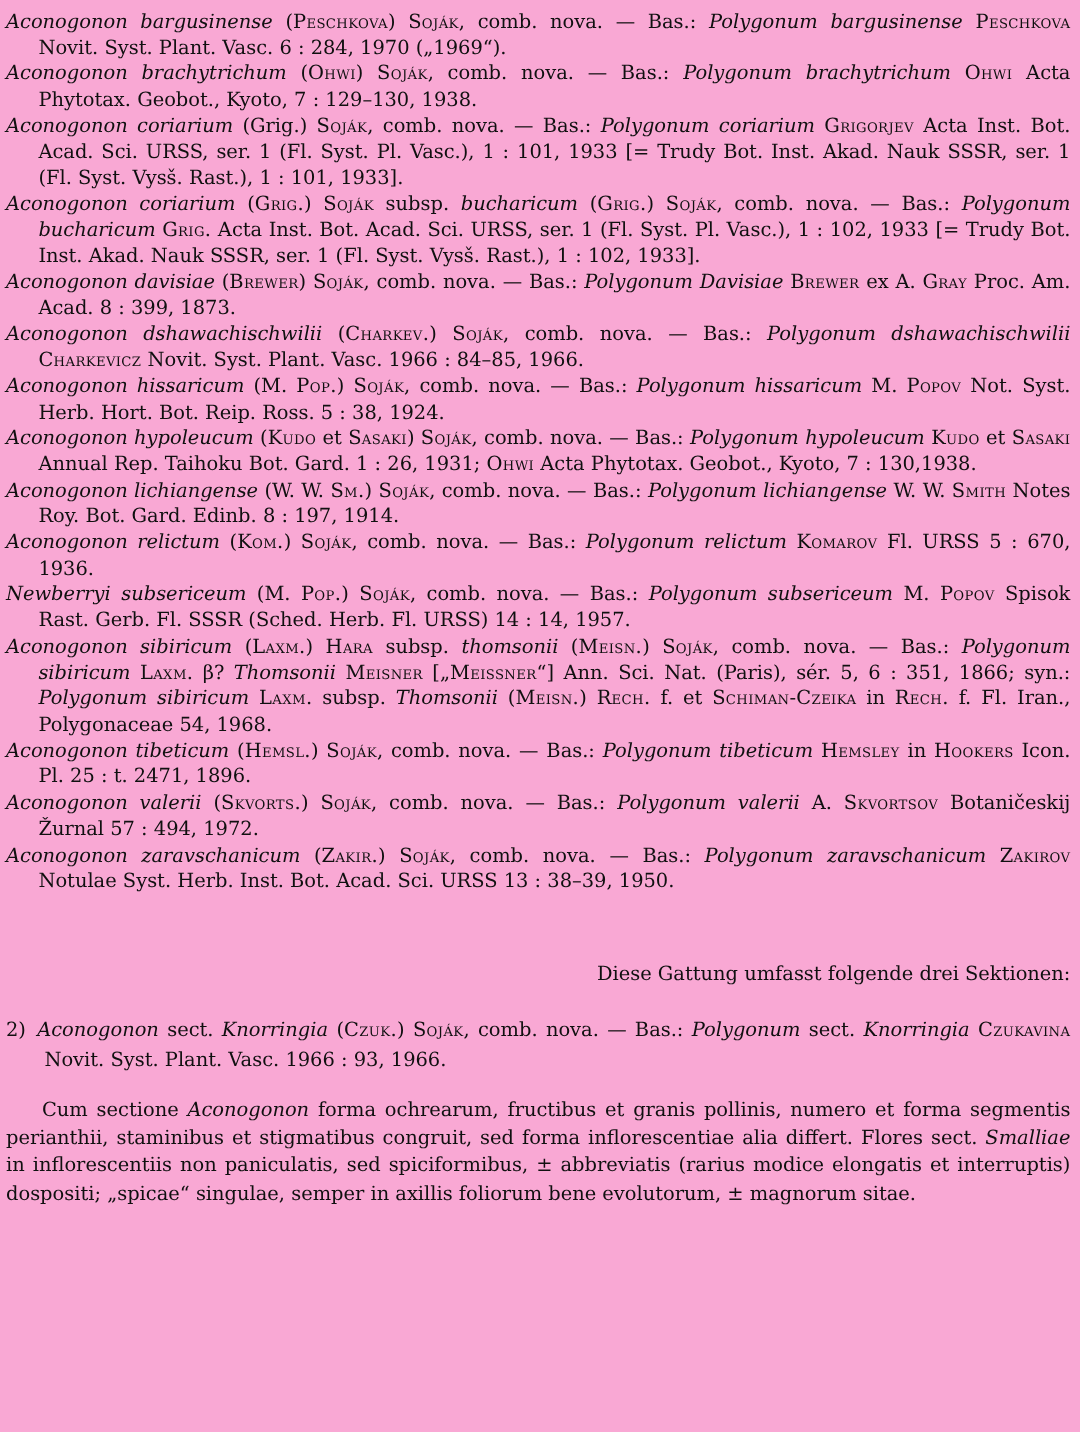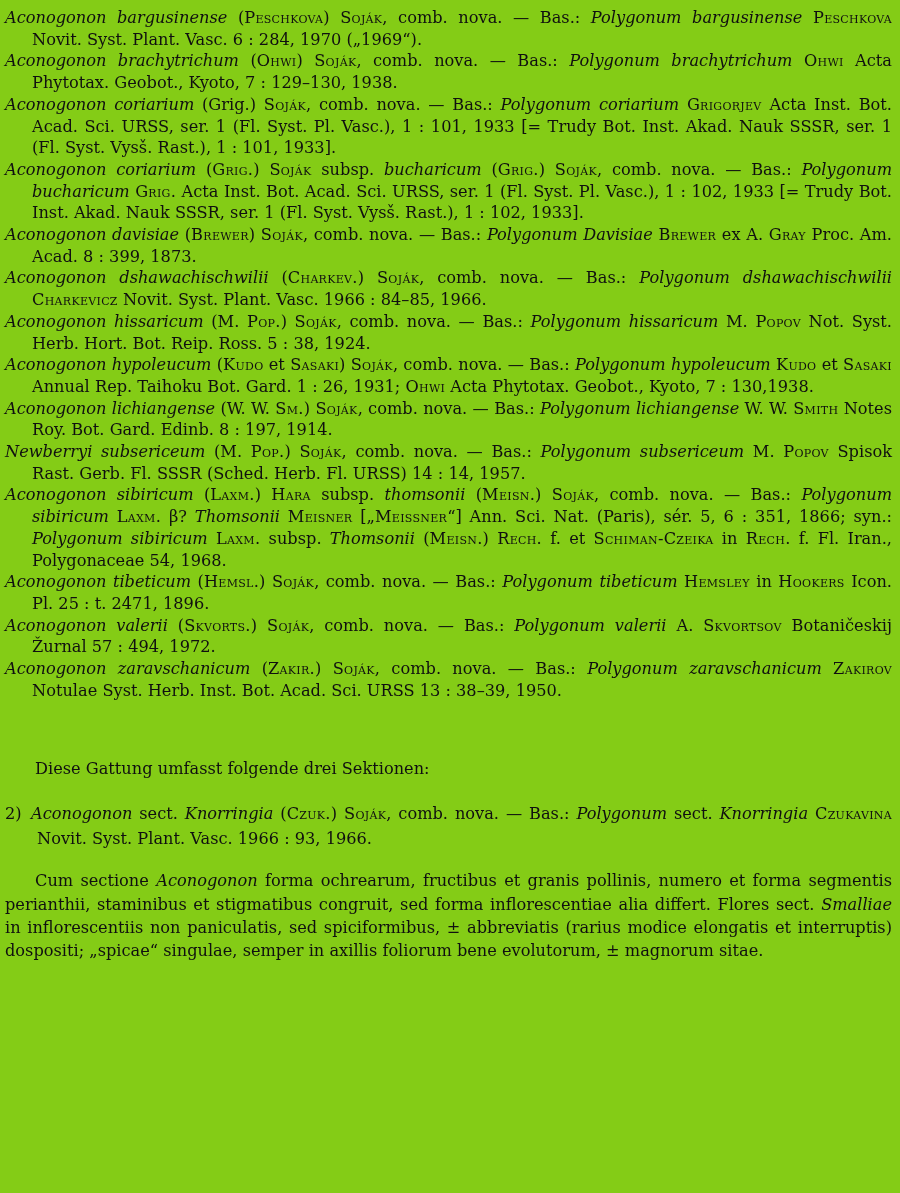--- a/index.html
+++ b/index.html
@@ -5,40 +5,41 @@
   html, body {
     margin: 0;
     padding: 0;
     background: #ffffff;
   }
   .page {
     position: relative;
     width: 900px;
     height: 1193px;
     box-sizing: border-box;
-    background: #84cc16;
+    background: #f9a8d4;
     color: #101010;
     font-family: "DejaVu Serif", "Liberation Serif", serif;
     font-size: 16.2px;
     line-height: 21.7px;
     padding: 7px 8px 0 5px;
     overflow: hidden;
   }
   .entry {
     margin: 0;
     text-align: justify;
     padding-left: 27px;
     text-indent: -27px;
   }
   .seg-i  { font-style: italic; }
   .seg-sc { font-variant: small-caps; letter-spacing: 0.3px; }
   .seg-bi { font-style: italic; font-weight: 700; }
   .intro {
     margin: 56px 0 0 0;
     text-indent: 30px;
+    text-align: right;
   }
   .section-item {
     margin: 22px 0 0 0;
     padding-left: 32px;
     text-indent: -32px;
     text-align: justify;
     line-height: 25px;
   }
   .section-num {
     display: inline-block;
@@ -59,20 +60,21 @@
   <div id="entries">
       <p class="entry"><span class="seg-i">Aconogonon bargusinense </span><span>(</span><span class="seg-sc">Peschkova</span><span>) </span><span class="seg-sc">Soják</span><span>, comb. nova. — Bas.: </span><span class="seg-i">Polygonum bargusinense </span><span class="seg-sc">Peschkova</span><span> Novit. Syst. Plant. Vasc. 6 : 284, 1970 („1969“).</span></p>
       <p class="entry"><span class="seg-i">Aconogonon brachytrichum </span><span>(</span><span class="seg-sc">Ohwi</span><span>) </span><span class="seg-sc">Soják</span><span>, comb. nova. — Bas.: </span><span class="seg-i">Polygonum brachytrichum </span><span class="seg-sc">Ohwi</span><span> Acta Phytotax. Geobot., Kyoto, 7 : 129–130, 1938.</span></p>
       <p class="entry"><span class="seg-i">Aconogonon coriarium </span><span>(Grig.) </span><span class="seg-sc">Soják</span><span>, comb. nova. — Bas.: </span><span class="seg-i">Polygonum coriarium </span><span class="seg-sc">Grigorjev</span><span> Acta Inst. Bot. Acad. Sci. URSS, ser. 1 (Fl. Syst. Pl. Vasc.), 1 : 101, 1933 [= Trudy Bot. Inst. Akad. Nauk SSSR, ser. 1 (Fl. Syst. Vysš. Rast.), 1 : 101, 1933].</span></p>
       <p class="entry"><span class="seg-i">Aconogonon coriarium </span><span>(</span><span class="seg-sc">Grig.</span><span>) </span><span class="seg-sc">Soják</span><span> subsp. </span><span class="seg-i">bucharicum </span><span>(</span><span class="seg-sc">Grig.</span><span>) </span><span class="seg-sc">Soják</span><span>, comb. nova. — Bas.: </span><span class="seg-i">Polygonum bucharicum </span><span class="seg-sc">Grig.</span><span> Acta Inst. Bot. Acad. Sci. URSS, ser. 1 (Fl. Syst. Pl. Vasc.), 1 : 102, 1933 [= Trudy Bot. Inst. Akad. Nauk SSSR, ser. 1 (Fl. Syst. Vysš. Rast.), 1 : 102, 1933].</span></p>
       <p class="entry"><span class="seg-i">Aconogonon davisiae </span><span>(</span><span class="seg-sc">Brewer</span><span>) </span><span class="seg-sc">Soják</span><span>, comb. nova. — Bas.: </span><span class="seg-i">Polygonum Davisiae </span><span class="seg-sc">Brewer</span><span> ex A. </span><span class="seg-sc">Gray</span><span> Proc. Am. Acad. 8 : 399, 1873.</span></p>
       <p class="entry"><span class="seg-i">Aconogonon dshawachischwilii </span><span>(</span><span class="seg-sc">Charkev.</span><span>) </span><span class="seg-sc">Soják</span><span>, comb. nova. — Bas.: </span><span class="seg-i">Polygonum dshawachischwilii </span><span class="seg-sc">Charkevicz</span><span> Novit. Syst. Plant. Vasc. 1966 : 84–85, 1966.</span></p>
       <p class="entry"><span class="seg-i">Aconogonon hissaricum </span><span>(M. </span><span class="seg-sc">Pop.</span><span>) </span><span class="seg-sc">Soják</span><span>, comb. nova. — Bas.: </span><span class="seg-i">Polygonum hissaricum </span><span>M. </span><span class="seg-sc">Popov</span><span> Not. Syst. Herb. Hort. Bot. Reip. Ross. 5 : 38, 1924.</span></p>
       <p class="entry"><span class="seg-i">Aconogonon hypoleucum </span><span>(</span><span class="seg-sc">Kudo</span><span> et </span><span class="seg-sc">Sasaki</span><span>) </span><span class="seg-sc">Soják</span><span>, comb. nova. — Bas.: </span><span class="seg-i">Polygonum hypoleucum </span><span class="seg-sc">Kudo</span><span> et </span><span class="seg-sc">Sasaki</span><span>  Annual Rep. Taihoku Bot. Gard. 1 : 26, 1931; </span><span class="seg-sc">Ohwi</span><span> Acta Phytotax. Geobot., Kyoto, 7 : 130,1938.</span></p>
       <p class="entry"><span class="seg-i">Aconogonon lichiangense </span><span>(W. W. </span><span class="seg-sc">Sm.</span><span>) </span><span class="seg-sc">Soják</span><span>, comb. nova. — Bas.: </span><span class="seg-i">Polygonum lichiangense </span><span>W. W. </span><span class="seg-sc">Smith</span><span> Notes Roy. Bot. Gard. Edinb. 8 : 197, 1914.</span></p>
+      <p class="entry"><span class="seg-i">Aconogonon relictum </span><span>(</span><span class="seg-sc">Kom.</span><span>) </span><span class="seg-sc">Soják</span><span>, comb. nova. — Bas.: </span><span class="seg-i">Polygonum relictum </span><span class="seg-sc">Komarov</span><span> Fl. URSS 5 : 670, 1936.</span></p>
       <p class="entry"><span class="seg-i">Newberryi subsericeum </span><span>(M. </span><span class="seg-sc">Pop.</span><span>) </span><span class="seg-sc">Soják</span><span>, comb. nova. — Bas.: </span><span class="seg-i">Polygonum subsericeum </span><span>M. </span><span class="seg-sc">Popov</span><span> Spisok Rast. Gerb. Fl. SSSR (Sched. Herb. Fl. URSS) 14 : 14, 1957.</span></p>
       <p class="entry"><span class="seg-i">Aconogonon sibiricum </span><span>(</span><span class="seg-sc">Laxm.</span><span>) </span><span class="seg-sc">Hara</span><span> subsp. </span><span class="seg-i">thomsonii </span><span>(</span><span class="seg-sc">Meisn.</span><span>) </span><span class="seg-sc">Soják</span><span>, comb. nova. — Bas.: </span><span class="seg-i">Polygonum sibiricum </span><span class="seg-sc">Laxm.</span><span> β? </span><span class="seg-i">Thomsonii </span><span class="seg-sc">Meisner</span><span> [„</span><span class="seg-sc">Meissner</span><span>“] Ann. Sci. Nat. (Paris), sér. 5, 6 : 351, 1866; syn.: </span><span class="seg-i">Polygonum sibiricum </span><span class="seg-sc">Laxm.</span><span> subsp. </span><span class="seg-i">Thomsonii </span><span>(</span><span class="seg-sc">Meisn.</span><span>) </span><span class="seg-sc">Rech.</span><span> f. et </span><span class="seg-sc">Schiman-Czeika</span><span> in </span><span class="seg-sc">Rech.</span><span> f. Fl. Iran., Polygonaceae 54, 1968.</span></p>
       <p class="entry"><span class="seg-i">Aconogonon tibeticum </span><span>(</span><span class="seg-sc">Hemsl.</span><span>) </span><span class="seg-sc">Soják</span><span>, comb. nova. — Bas.: </span><span class="seg-i">Polygonum tibeticum </span><span class="seg-sc">Hemsley</span><span> in </span><span class="seg-sc">Hookers</span><span> Icon. Pl. 25 : t. 2471, 1896.</span></p>
       <p class="entry"><span class="seg-i">Aconogonon valerii </span><span>(</span><span class="seg-sc">Skvorts.</span><span>) </span><span class="seg-sc">Soják</span><span>, comb. nova. — Bas.: </span><span class="seg-i">Polygonum valerii </span><span>A. </span><span class="seg-sc">Skvortsov</span><span> Botaničeskij Žurnal 57 : 494, 1972.</span></p>
       <p class="entry"><span class="seg-i">Aconogonon zaravschanicum </span><span>(</span><span class="seg-sc">Zakir.</span><span>) </span><span class="seg-sc">Soják</span><span>, comb. nova. — Bas.: </span><span class="seg-i">Polygonum zaravschanicum </span><span class="seg-sc">Zakirov</span><span> Notulae Syst. Herb. Inst. Bot. Acad. Sci. URSS 13 : 38–39, 1950.</span></p>
     </div>
   <p class="intro">Diese Gattung umfasst folgende drei Sektionen:</p>
   <div id="sections">
       <p class="section-item"><span class="section-num">2)</span><span class="seg-i">Aconogonon</span><span> sect. </span><span class="seg-i">Knorringia </span><span>(</span><span class="seg-sc">Czuk.</span><span>) </span><span class="seg-sc">Soják</span><span>, comb. nova. — Bas.: </span><span class="seg-i">Polygonum</span><span> sect. </span><span class="seg-i">Knorringia </span><span class="seg-sc">Czukavina</span><span> Novit. Syst. Plant. Vasc. 1966 : 93, 1966.</span></p>
     </div>

